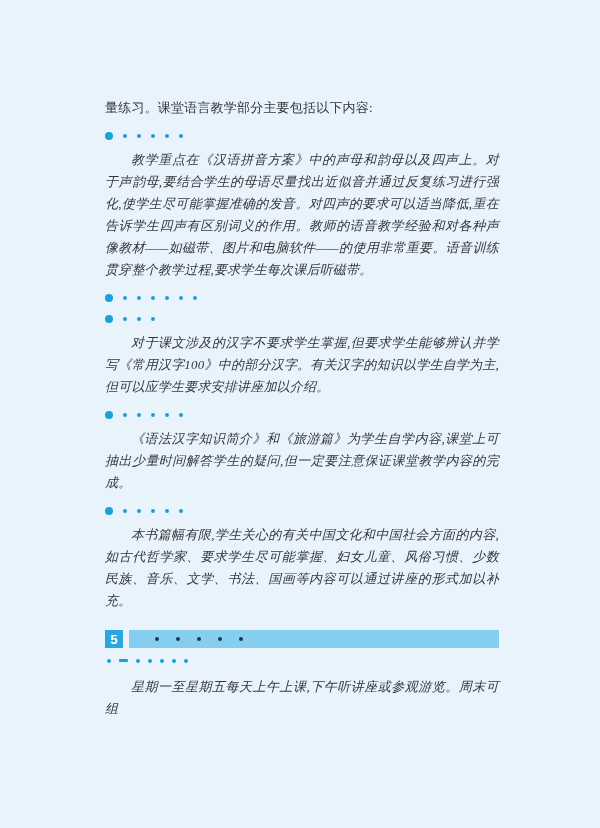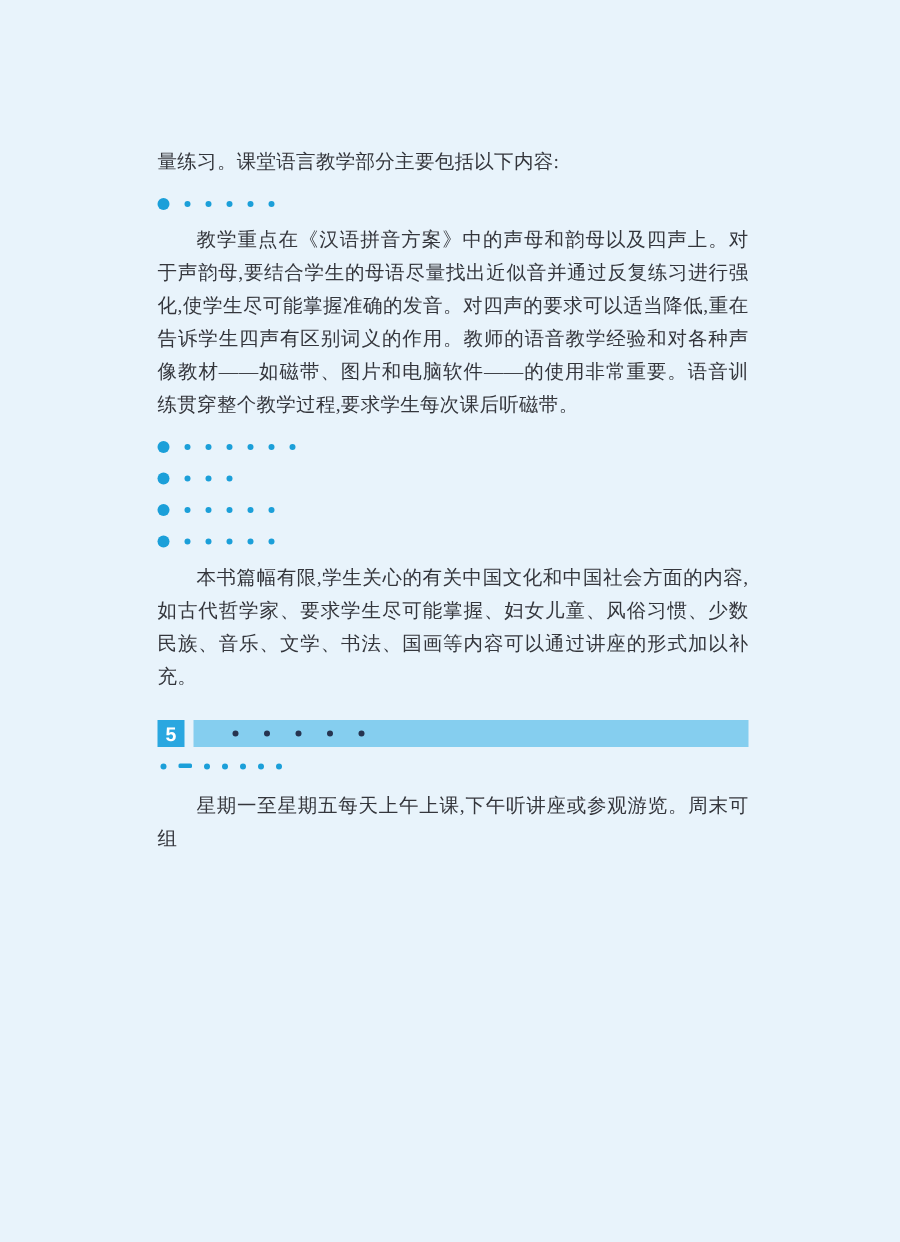--- a/index.html
+++ b/index.html
@@ -7,21 +7,21 @@
     --bar:#85ceef; --bar-dot:#263450; --pagenum:#222831; --divider:#a6b2bb;
   }
   *{margin:0;padding:0;box-sizing:border-box;}
   html,body{background:var(--background);}
   .page{
     position:relative;width:522px;height:828px;background:var(--background);
     font-family:"Liberation Serif","DejaVu Serif",serif;color:var(--text);overflow:hidden;
   }
   .content{position:absolute;left:105px;top:97px;width:394px;}
   .lead{font-size:13px;line-height:22px;letter-spacing:.2px;}
-  .para{font-size:13px;line-height:22px;letter-spacing:.2px;text-align:justify;text-indent:2em;}
+  .para{font-size:13px;line-height:22px;letter-spacing:.2px;text-align:justify;text-indent:2em;font-style:italic;}
   .dotrow{height:9px;margin:12px 0 9px;display:flex;align-items:center;}
   .dotrow .big{width:8px;height:8px;border-radius:50%;background:var(--accent);margin-right:10px;flex:none;}
   .dotrow .sm{width:4px;height:4px;border-radius:50%;background:var(--accent);margin-right:10px;flex:none;}
   .section-row{display:flex;align-items:stretch;margin-top:18px;height:18px;}
   .badge{
     width:18px;height:18px;background:var(--badge);color:#fff;flex:none;
     font-family:"Liberation Sans","DejaVu Sans",sans-serif;font-weight:bold;font-size:13px;
     display:flex;align-items:center;justify-content:center;margin-right:6px;
   }
   .bar{flex:1;background:var(--bar);display:flex;align-items:center;padding-left:26px;}
@@ -63,29 +63,31 @@
         <span class="sm"></span>
         <span class="sm"></span>
       </div>
 
     <div class="dotrow">
         <span class="big"></span>
         <span class="sm"></span>
         <span class="sm"></span>
         <span class="sm"></span>
       </div>
+    <p class="para">对于课文涉及的汉字不要求学生掌握,但要求学生能够辨认并学写《常用汉字100》中的部分汉字。有关汉字的知识以学生自学为主,但可以应学生要求安排讲座加以介绍。</p>
 
     <div class="dotrow">
         <span class="big"></span>
         <span class="sm"></span>
         <span class="sm"></span>
         <span class="sm"></span>
         <span class="sm"></span>
         <span class="sm"></span>
       </div>
+    <p class="para">《语法汉字知识简介》和《旅游篇》为学生自学内容,课堂上可抽出少量时间解答学生的疑问,但一定要注意保证课堂教学内容的完成。</p>
 
     <div class="dotrow">
         <span class="big"></span>
         <span class="sm"></span>
         <span class="sm"></span>
         <span class="sm"></span>
         <span class="sm"></span>
         <span class="sm"></span>
       </div>
     <p class="para">本书篇幅有限,学生关心的有关中国文化和中国社会方面的内容,如古代哲学家、要求学生尽可能掌握、妇女儿童、风俗习惯、少数民族、音乐、文学、书法、国画等内容可以通过讲座的形式加以补充。</p>

